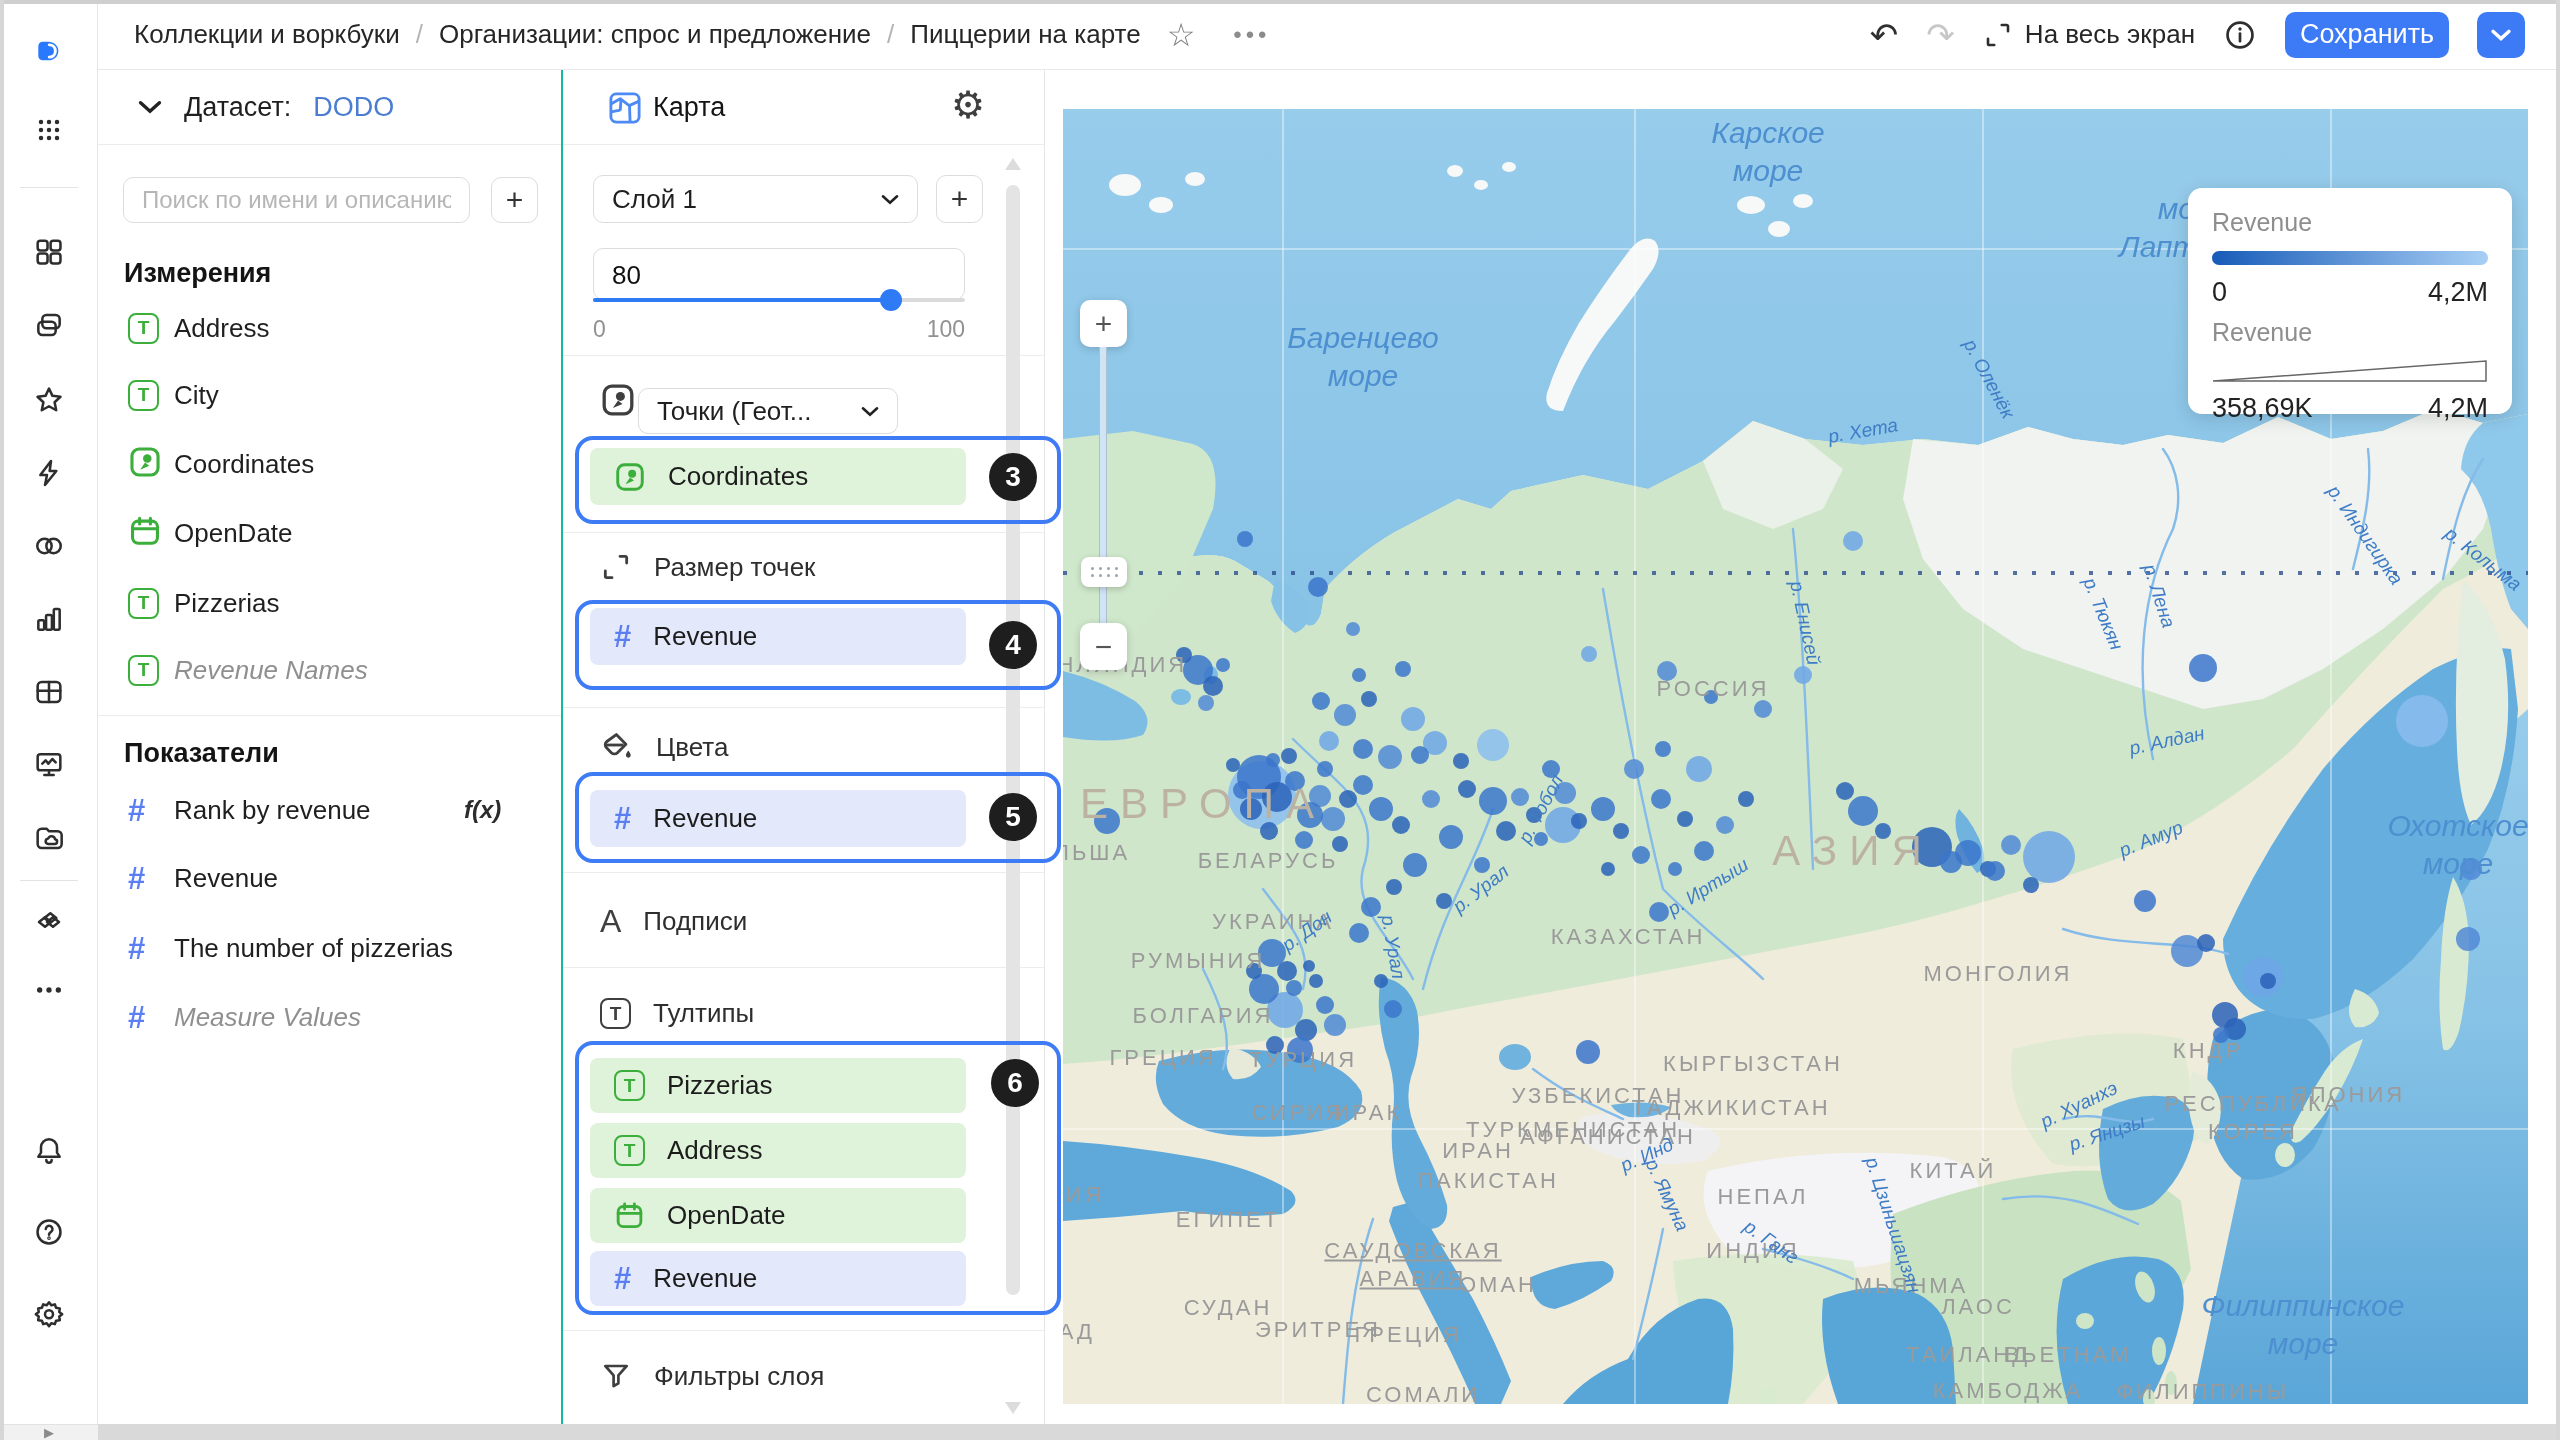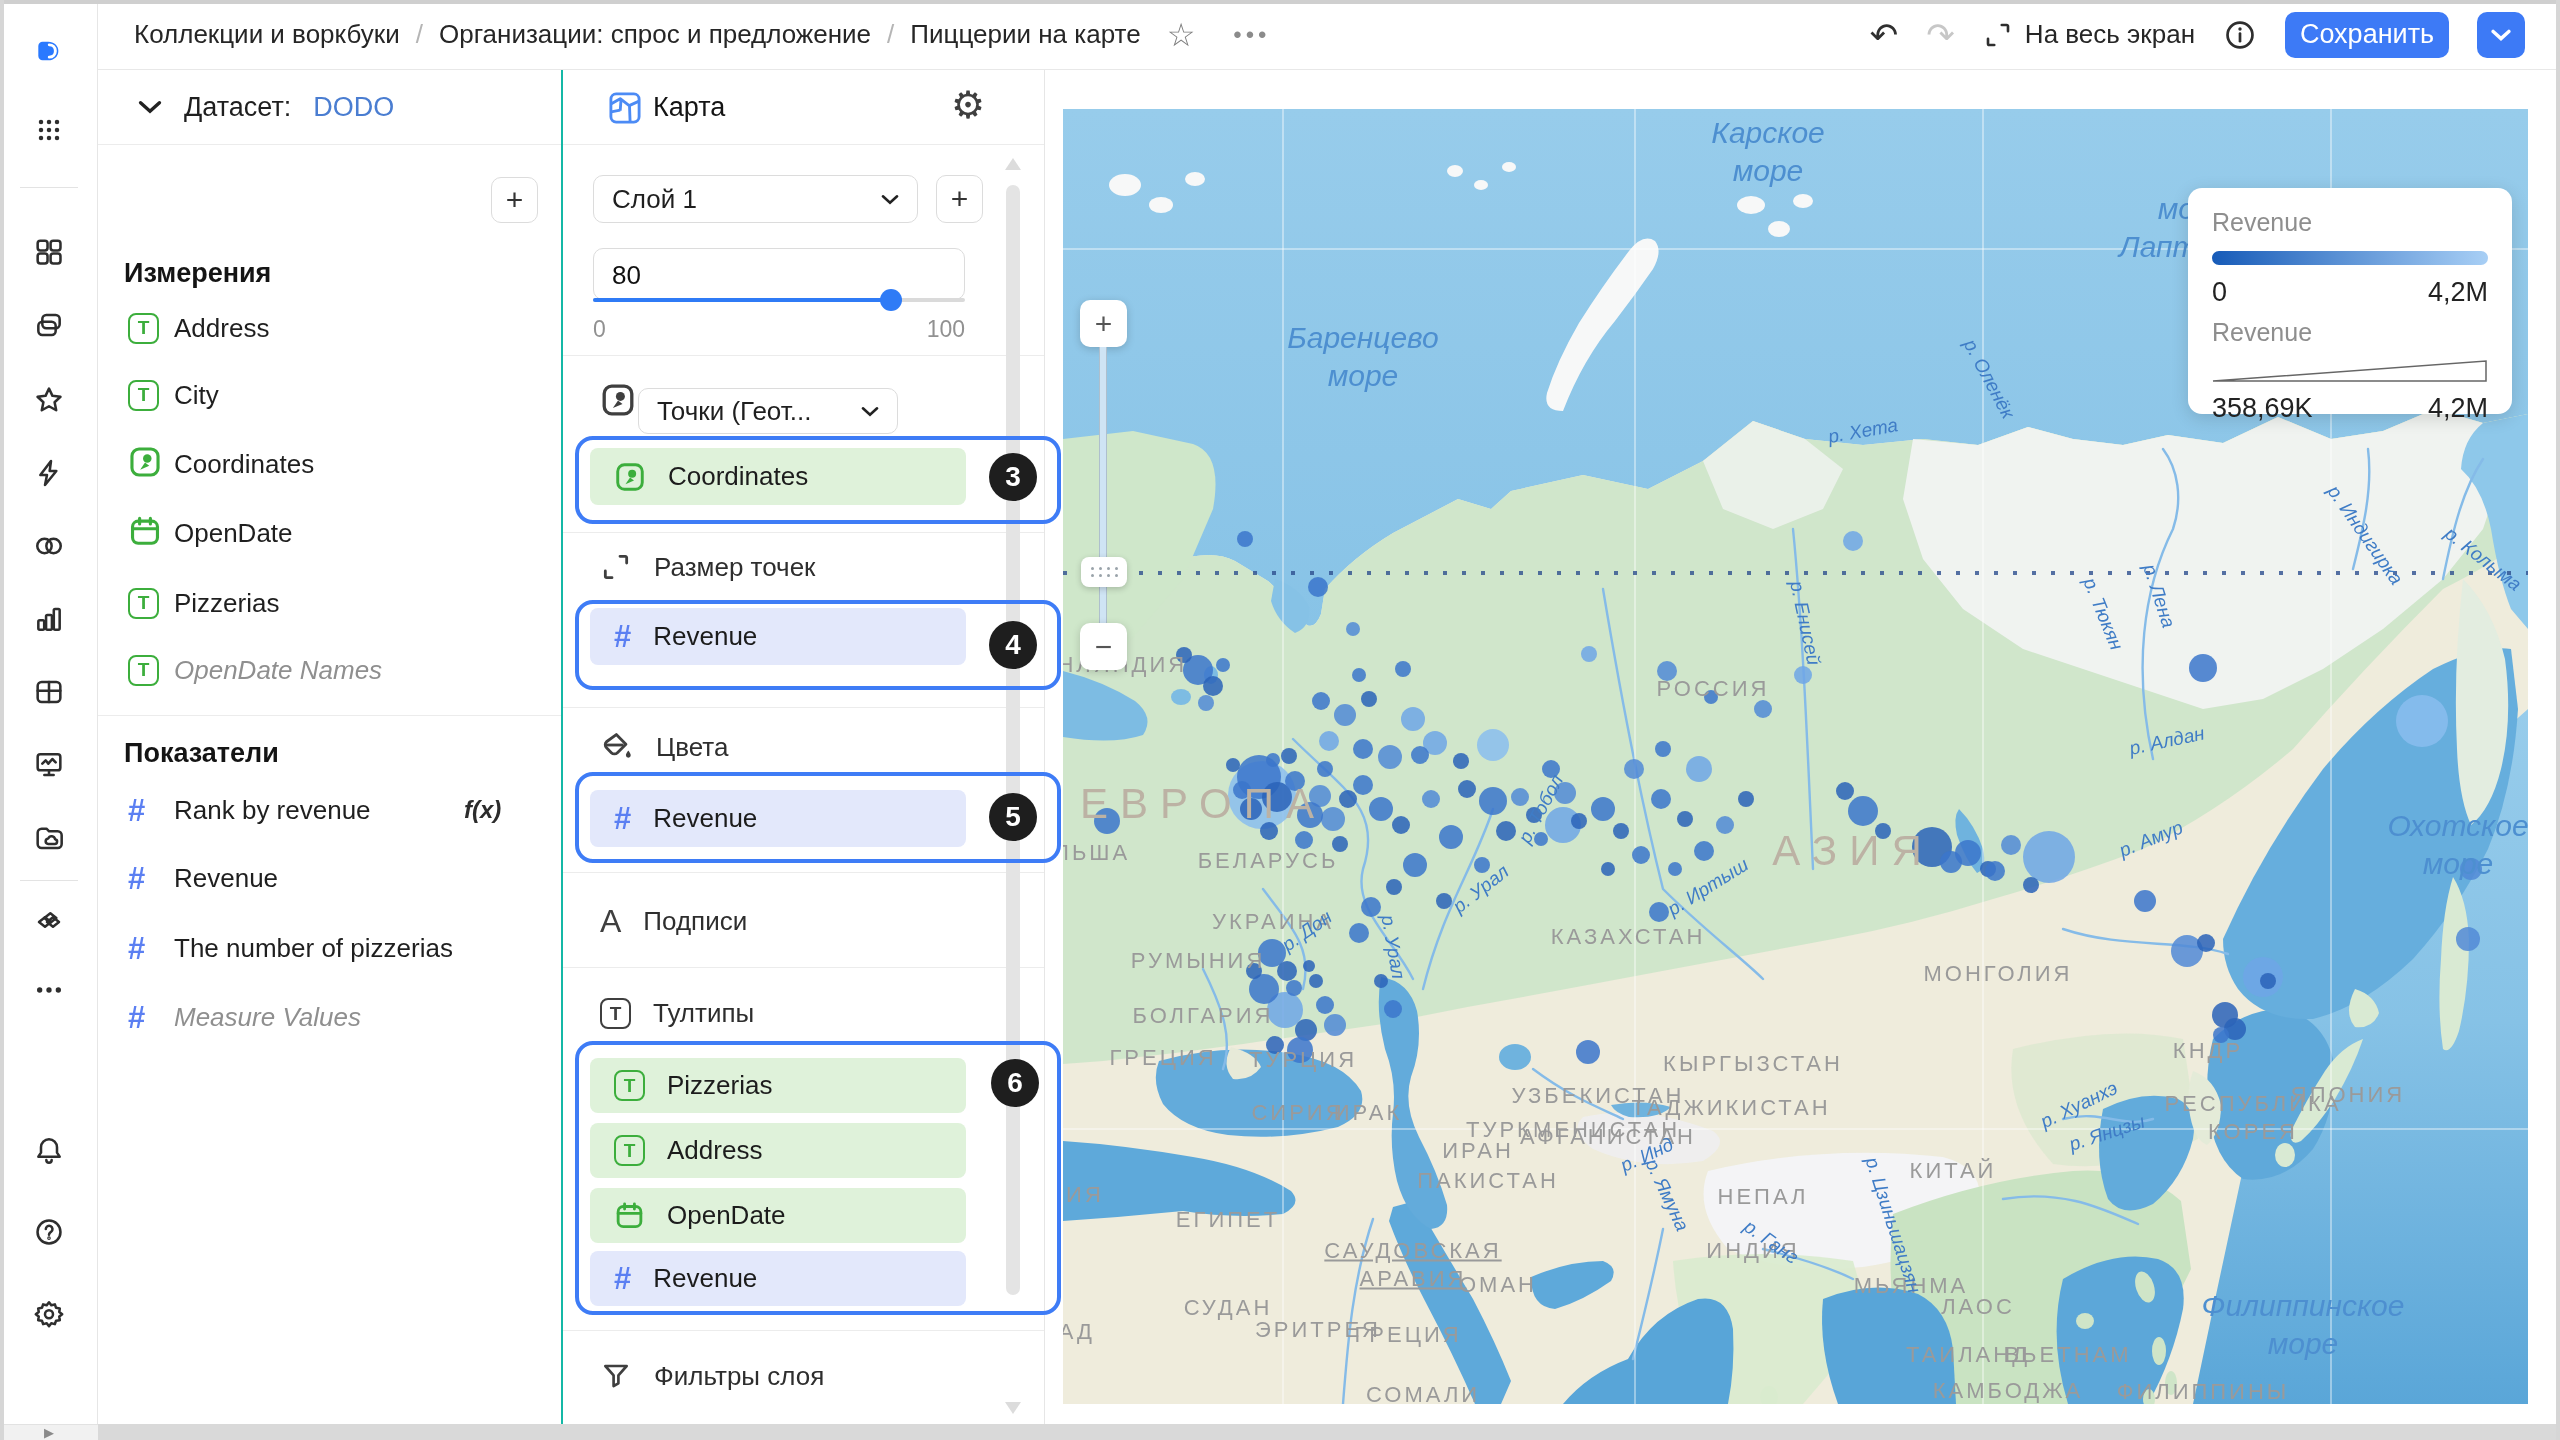--- a/index.html
+++ b/index.html
@@ -261,20 +261,21 @@
   </header>
 
   <section class="dataset-panel">
     <div class="ds-header">
       <svg width="24" height="14" viewBox="0 0 14 8" fill="none" stroke="#222" stroke-width="2" stroke-linecap="round">
           <path d="M1.5 1.5L7 6.5l5.5-5"></path>
         </svg>
       <span>Датасет:</span>
       <span class="ds-name">DODO</span>
     </div>
+    <input class="ds-search" type="text" placeholder="Поиск по имени и описанию" style="">
     <button class="ds-add">+</button>
 
     <div class="group-title" style="top:188px">Измерения</div>
 
     <div class="field-item" style="top:234px">
       <span class="fic icon-t">T</span>
       <span class="flabel">Address</span>
     </div>
     <div class="field-item" style="top:301px">
       <span class="fic icon-t">T</span>
@@ -298,21 +299,21 @@
           </svg>
       </span>
       <span class="flabel">OpenDate</span>
     </div>
     <div class="field-item" style="top:509px">
       <span class="fic icon-t">T</span>
       <span class="flabel">Pizzerias</span>
     </div>
     <div class="field-item" style="top:576px">
       <span class="fic icon-t">T</span>
-      <span class="flabel muted">OpenDate Names</span>
+      <span class="flabel muted">Revenue Names</span>
     </div>
 
     <div class="ds-div" style="top:645px"></div>
     <div class="group-title" style="top:668px">Показатели</div>
 
     <div class="field-item" style="top:716px">
       <span class="fic icon-hash">#</span>
       <span class="flabel">Rank by revenue</span>
       <span class="fx">f(x)</span>
     </div>

